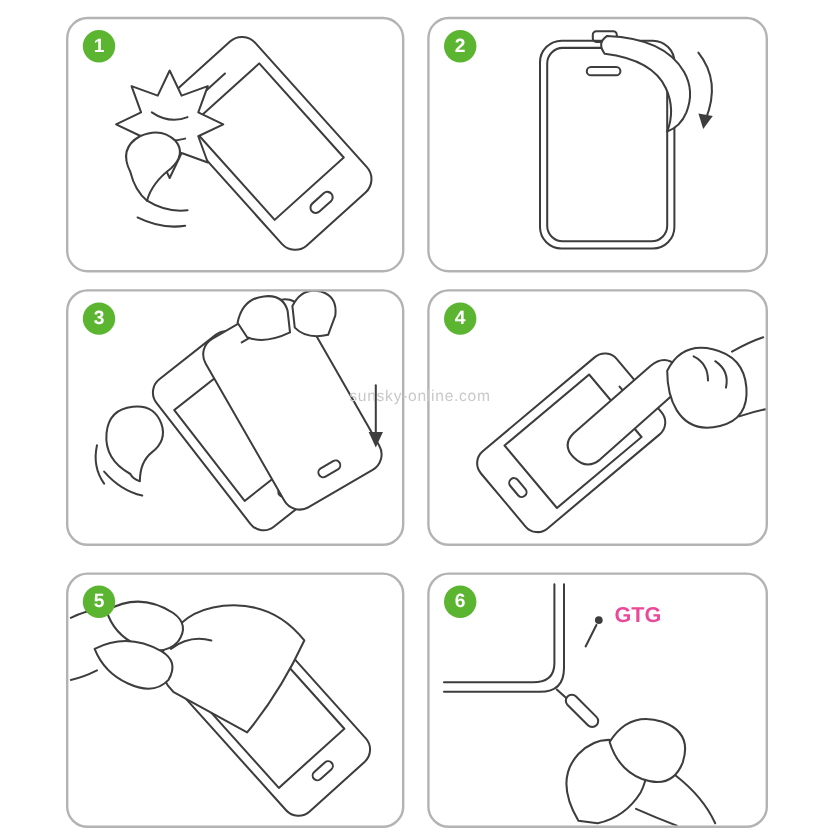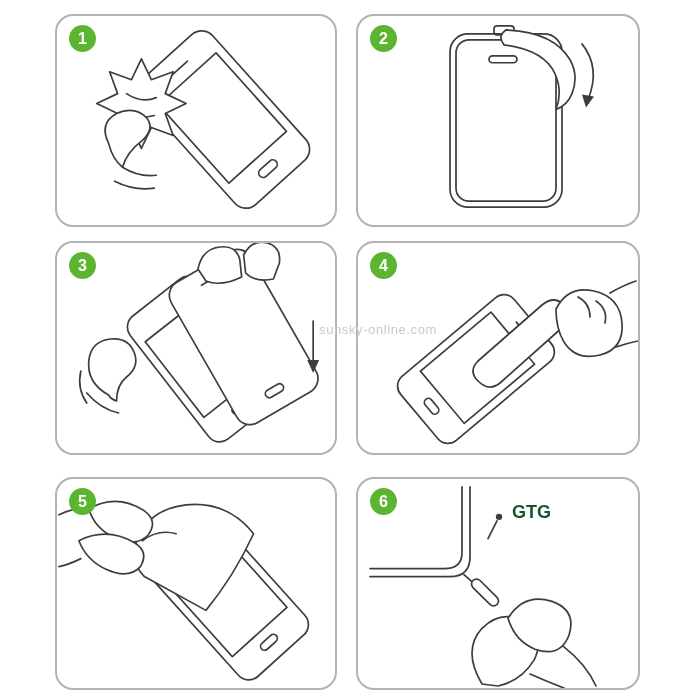--- a/index.html
+++ b/index.html
@@ -15,24 +15,24 @@
     position:absolute;left:12px;top:9px;width:27px;height:27px;border-radius:50%;
     background:#5cb531;color:#ffffff;font-weight:bold;font-size:16px;
     display:flex;align-items:center;justify-content:center;z-index:3;
   }
   .art{position:absolute;left:0;top:0;width:100%;height:100%;}
   .stroke{fill:none;stroke:#3d3d3d;stroke-width:1.7;stroke-linecap:round;stroke-linejoin:round;}
   .fillw{fill:#ffffff;stroke:#3d3d3d;stroke-width:1.7;stroke-linecap:round;stroke-linejoin:round;}
   .fillb{fill:#3d3d3d;stroke:none;}
   .watermark{
     position:absolute;left:350px;top:322px;transform:translateX(-50%);
-    color:#c9c9c9;font-size:13px;letter-spacing:0.6px;z-index:6;white-space:nowrap;margin-left:28px;
+    color:#c9c9c9;font-size:13px;letter-spacing:0.6px;z-index:6;white-space:nowrap;
   }
   .tool-label{
-    position:absolute;color:#14532d;font-weight:bold;font-size:18px;line-height:1;z-index:4;
+    position:absolute;color:#ec4899;font-weight:bold;font-size:18px;line-height:1;z-index:4;
     white-space:nowrap;
   }
 </style>
 </head>
 <body>
 
 <div class="watermark">sunsky-online.com</div>
 
 <section class="panel" style="left:55px;top:14px;width:282px;height:213px">
   <span class="badge">1</span>

